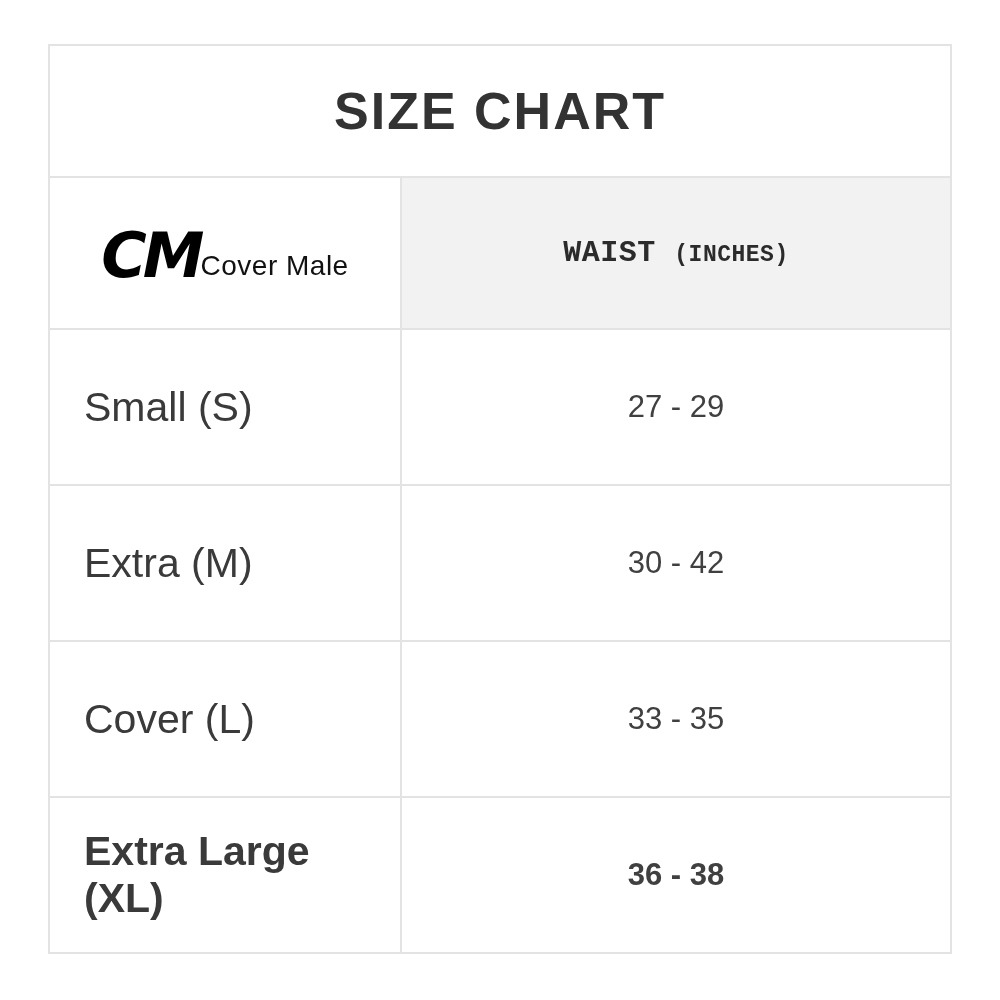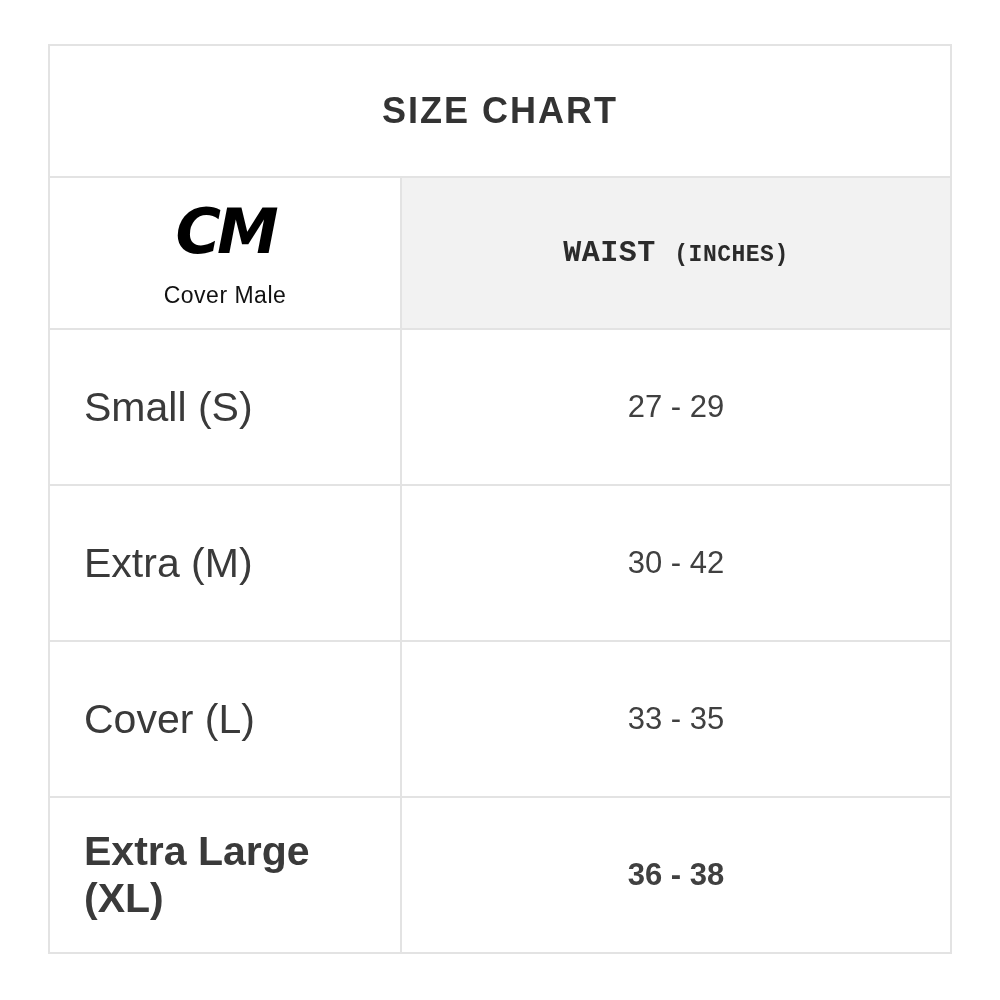--- a/index.html
+++ b/index.html
@@ -27,21 +27,21 @@
   }
   .title-row {
     height: 132px;
     box-sizing: border-box;
     border-bottom: 2px solid #e3e3e3;
     display: flex;
     align-items: center;
     justify-content: center;
   }
   .title-text {
-    font-size: 36px;
+    font-size: 52px;
     font-weight: bold;
     letter-spacing: 2px;
     color: #333333;
   }
   .head-row {
     height: 152px;
     display: flex;
     box-sizing: border-box;
     border-bottom: 2px solid #e3e3e3;
   }
@@ -58,36 +58,36 @@
     display: flex;
     align-items: center;
     justify-content: center;
   }
   .head-row .cell-right {
     background: #f2f2f2;
   }
   .logo-box {
     width: 100%;
     display: flex;
-    flex-direction: column;
+    flex-direction: row;
     align-items: center;
     justify-content: center;
     padding-top: 6px;
   }
   .logo-mark {
     font-size: 62px;
     font-weight: bold;
     font-style: italic;
     letter-spacing: -4px;
     color: #000000;
     line-height: 0.95;
     font-family: "DejaVu Sans", sans-serif;
   }
   .logo-sub {
-    font-size: 23px;
+    font-size: 28px;
     color: #111111;
     letter-spacing: 0.5px;
     margin-top: 20px;
   }
   .waist-head {
     font-size: 30px;
     font-weight: bold;
     color: #2b2b2b;
     letter-spacing: 0.5px;
     font-family: Liberation Mono, monospace;

